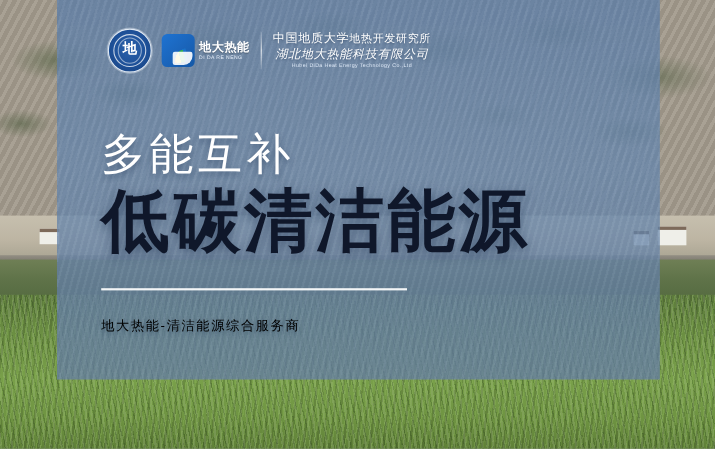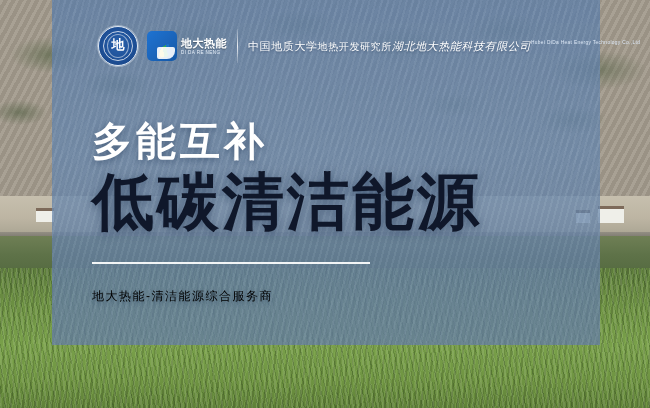--- a/index.html
+++ b/index.html
@@ -127,38 +127,38 @@
     text-shadow:0 1px 1px rgba(0,0,0,.3);
   }
   .marktext .en{
     font-size:4.6px;line-height:6px;color:#e9f1fb;letter-spacing:.4px;margin-top:1px;
   }
 
   .vdiv{
     width:1px;height:34px;margin:0 10px 0 10px;flex:0 0 auto;
     background:linear-gradient(180deg, rgba(255,255,255,.15), rgba(255,255,255,.85), rgba(255,255,255,.15));
   }
-  .orgtext{display:flex;flex-direction:row;justify-content:center;}
+  .orgtext{display:flex;flex-direction:column;justify-content:center;text-align:center;}
   .orgtext .l1{
     font-size:11px;line-height:14px;color:#ffffff;letter-spacing:.6px;
     text-shadow:0 1px 2px rgba(20,40,70,.45);white-space:nowrap;
   }
   .orgtext .l1 .small{font-size:10px;}
   .orgtext .l2{
     font-size:11px;line-height:14px;color:#ffffff;letter-spacing:.6px;
     text-shadow:0 1px 2px rgba(20,40,70,.45);white-space:nowrap;font-style:italic;
   }
   .orgtext .l3{
     font-size:4.8px;line-height:8px;color:#dde8f6;letter-spacing:.35px;white-space:nowrap;
   }
 
   
   .headline{position:absolute;left:92px;top:118px;}
   .h-sub{
-    font-size:40px;line-height:46px;font-weight:bold;color:#ffffff;
+    font-size:40px;line-height:46px;font-weight:normal;color:#ffffff;
     letter-spacing:4px;
     text-shadow:0 2px 6px rgba(25,45,75,.45);
   }
   .h-main{
     font-size:62px;line-height:72px;font-weight:bold;color:#0f172a;
     letter-spacing:3px;margin-top:2px;
     text-shadow:0 3px 10px rgba(25,45,75,.5);
   }
   .rule{
     position:absolute;left:92px;top:262px;width:278px;height:2px;

